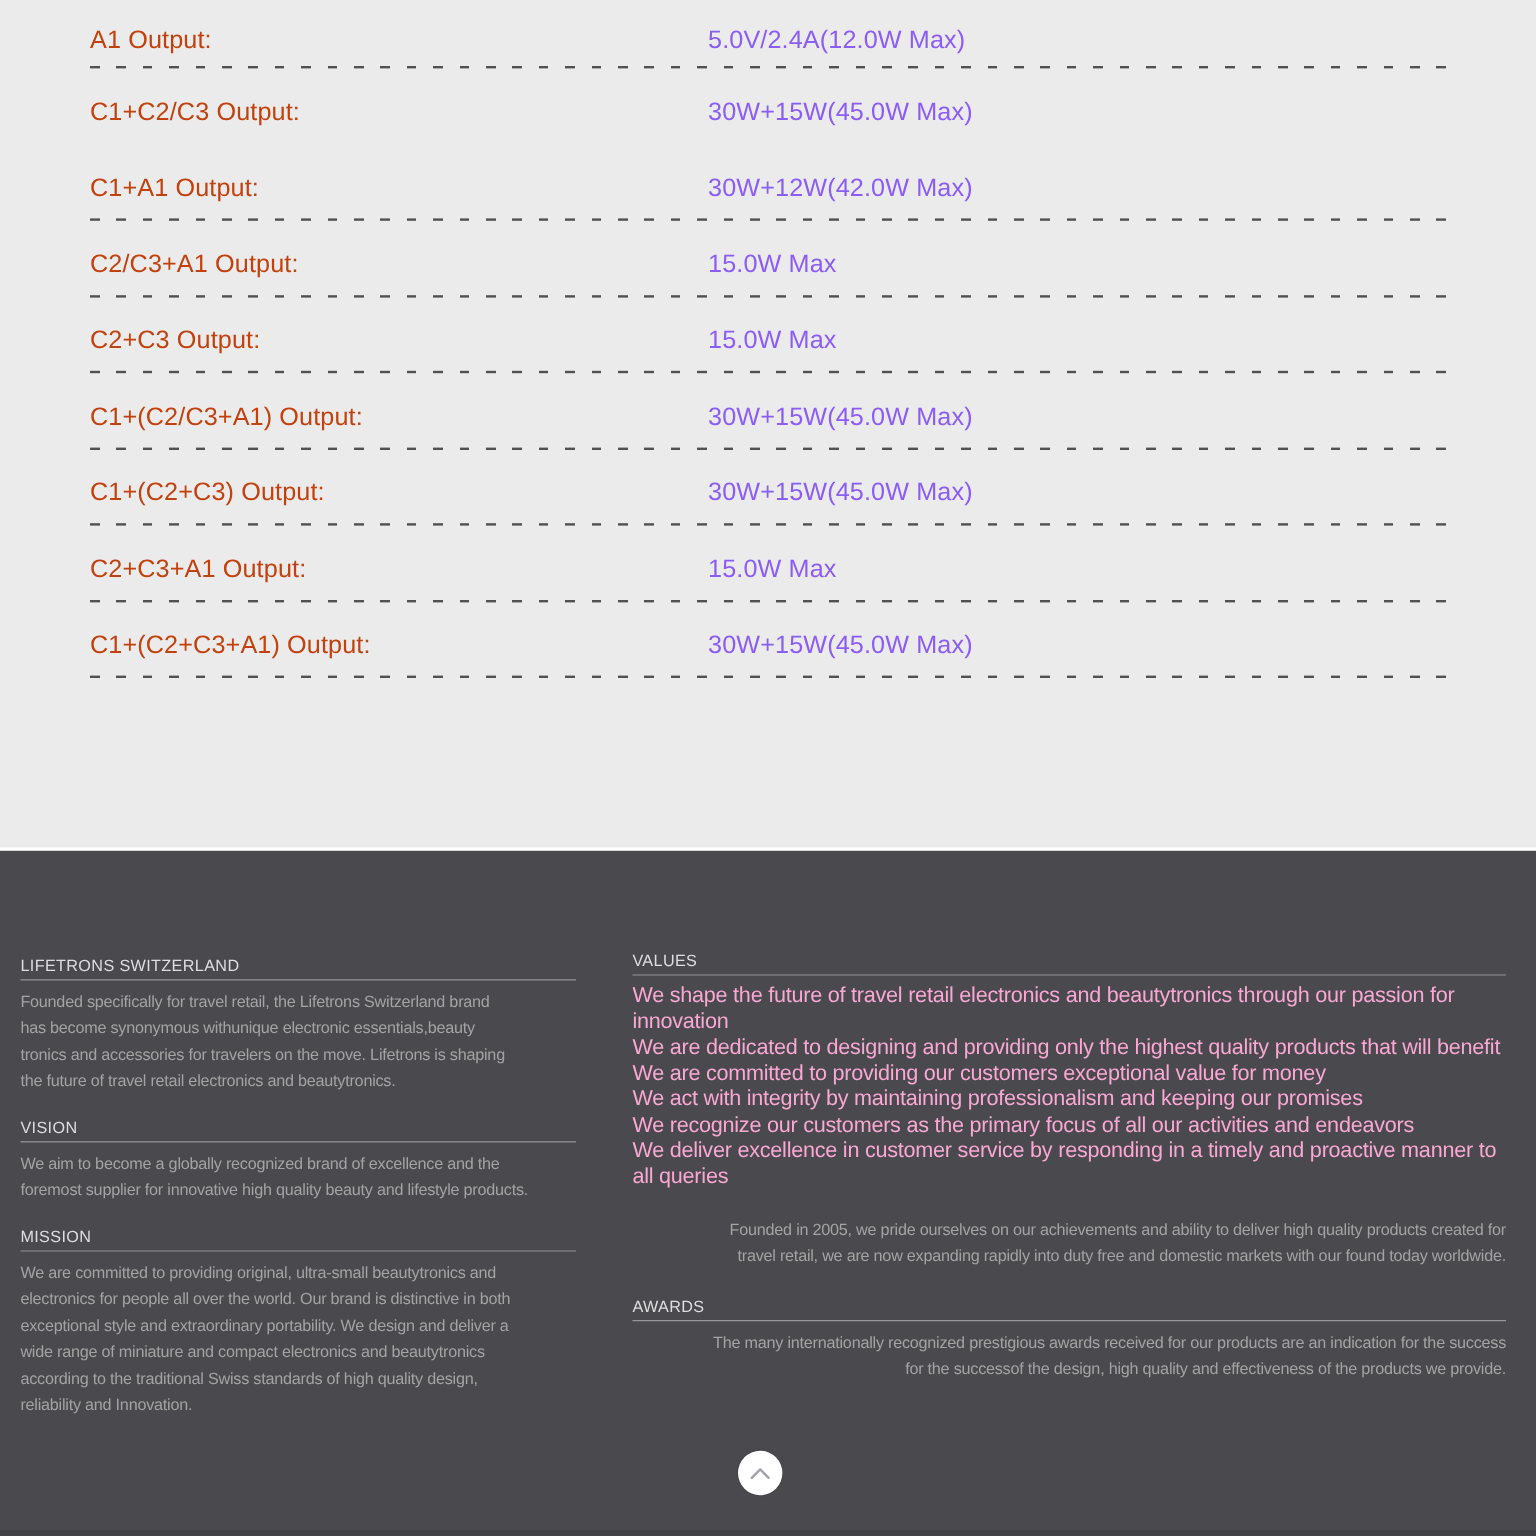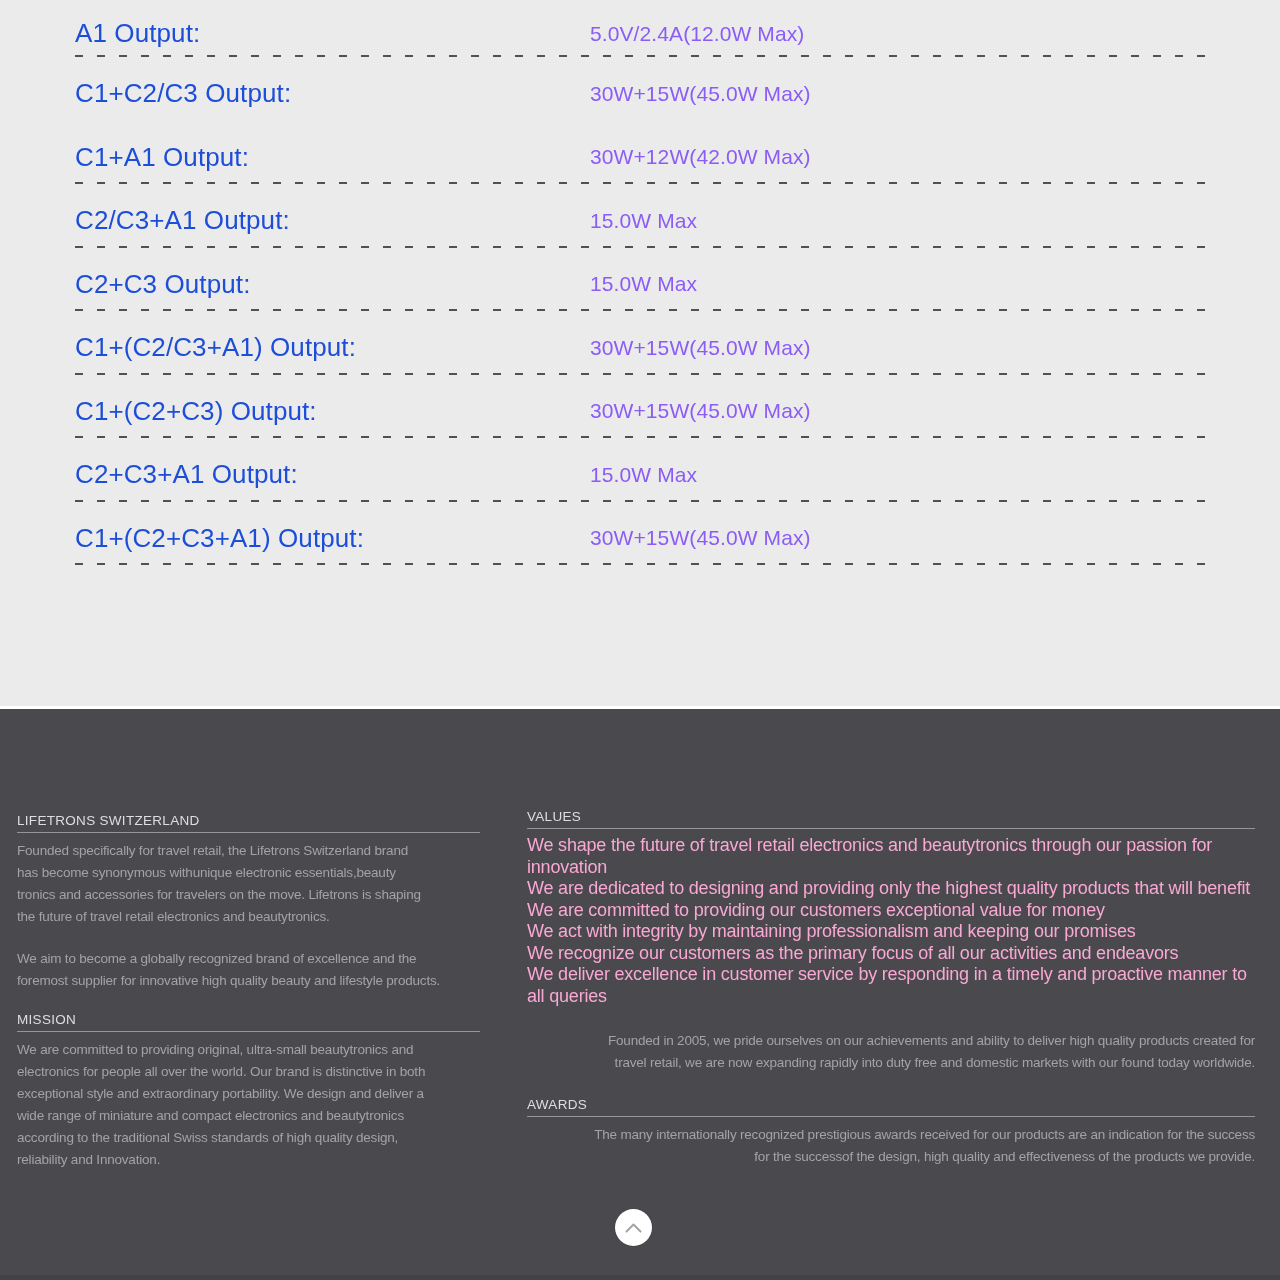--- a/index.html
+++ b/index.html
@@ -3,35 +3,35 @@
 <meta charset="utf-8">
 <style>
   * { margin:0; padding:0; box-sizing:border-box; }
   html,body { width:1280px; height:1280px; overflow:hidden;
               font-family:"Liberation Sans", sans-serif; background:#ebebeb; }
 
   
   .spec-section { position:relative; width:1280px; height:706px; background:#ebebeb; }
   .spec-row { position:relative; height:63.5px; display:flex; align-items:center; padding-top:10px; }
   .spec-row.first { height:57px; }
-  .spec-label { margin-left:75px; width:515px; font-size:26px; color:#1d4ed8; letter-spacing:0.1px; }
+  .spec-label { margin-left:75px; width:515px; font-size:21px; color:#c2410c; letter-spacing:0.1px; }
   .spec-value { font-size:21px; color:#8b5cf6; letter-spacing:0.1px; }
   .spec-divider { position:absolute; bottom:0; left:75px; width:1130px; height:2px;
                   background:repeating-linear-gradient(90deg,#515151 0 8px, transparent 8px 22px); }
 
   
   .section-gap { width:1280px; height:3px; background:#ffffff; }
 
   
   .footer { position:relative; width:1280px; height:571px; background:#4a494e; color:#d5d5d7; }
   .col-left  { position:absolute; left:17px;  top:88px; width:463px; }
   .col-right { position:absolute; left:527px; top:84px; width:728px; }
   .f-section { margin-bottom:20px; }
   .f-heading { font-size:13.5px; color:#dedee0; letter-spacing:0.3px;
-               padding-bottom:4px; border-bottom:1px solid rgba(255,255,255,0.42);margin-top:16px; }
+               padding-bottom:4px; border-bottom:1px solid rgba(255,255,255,0.42); }
   .f-body { margin-top:7px; font-size:13.5px; line-height:22px; color:#a3a3a3;
             white-space:pre-line; letter-spacing:-0.2px; }
   .f-items { margin-top:6px; }
   .f-item { font-size:18px; line-height:21.5px; color:#f9a8d4; letter-spacing:-0.2px; }
   .col-right .f-section { margin-bottom:23px; }
   .col-right .f-body { line-height:22px;text-align:right; }
 
   
   .back-to-top { position:absolute; left:615px; top:500px; width:37px; height:37px;
                  border-radius:50%; background:#ffffff; border:none; cursor:pointer;
@@ -108,20 +108,21 @@
 
   <div class="col-left">
     <div class="f-section">
       <div class="f-heading">LIFETRONS SWITZERLAND</div>
       <div class="f-body">Founded specifically for travel retail, the Lifetrons Switzerland brand
 has become synonymous withunique electronic essentials,beauty
 tronics and accessories for travelers on the move. Lifetrons is shaping
 the future of travel retail electronics and beautytronics.</div>
     </div>
     <div class="f-section">
+      <div class="f-heading">VISION</div>
       <div class="f-body">We aim to become a globally recognized brand of excellence and the
 foremost supplier for innovative high quality beauty and lifestyle products.</div>
     </div>
     <div class="f-section">
       <div class="f-heading">MISSION</div>
       <div class="f-body">We are committed to providing original, ultra-small beautytronics and
 electronics for people all over the world. Our brand is distinctive in both
 exceptional style and extraordinary portability. We design and deliver a
 wide range of miniature and compact electronics and beautytronics
 according to the traditional Swiss standards of high quality design,

